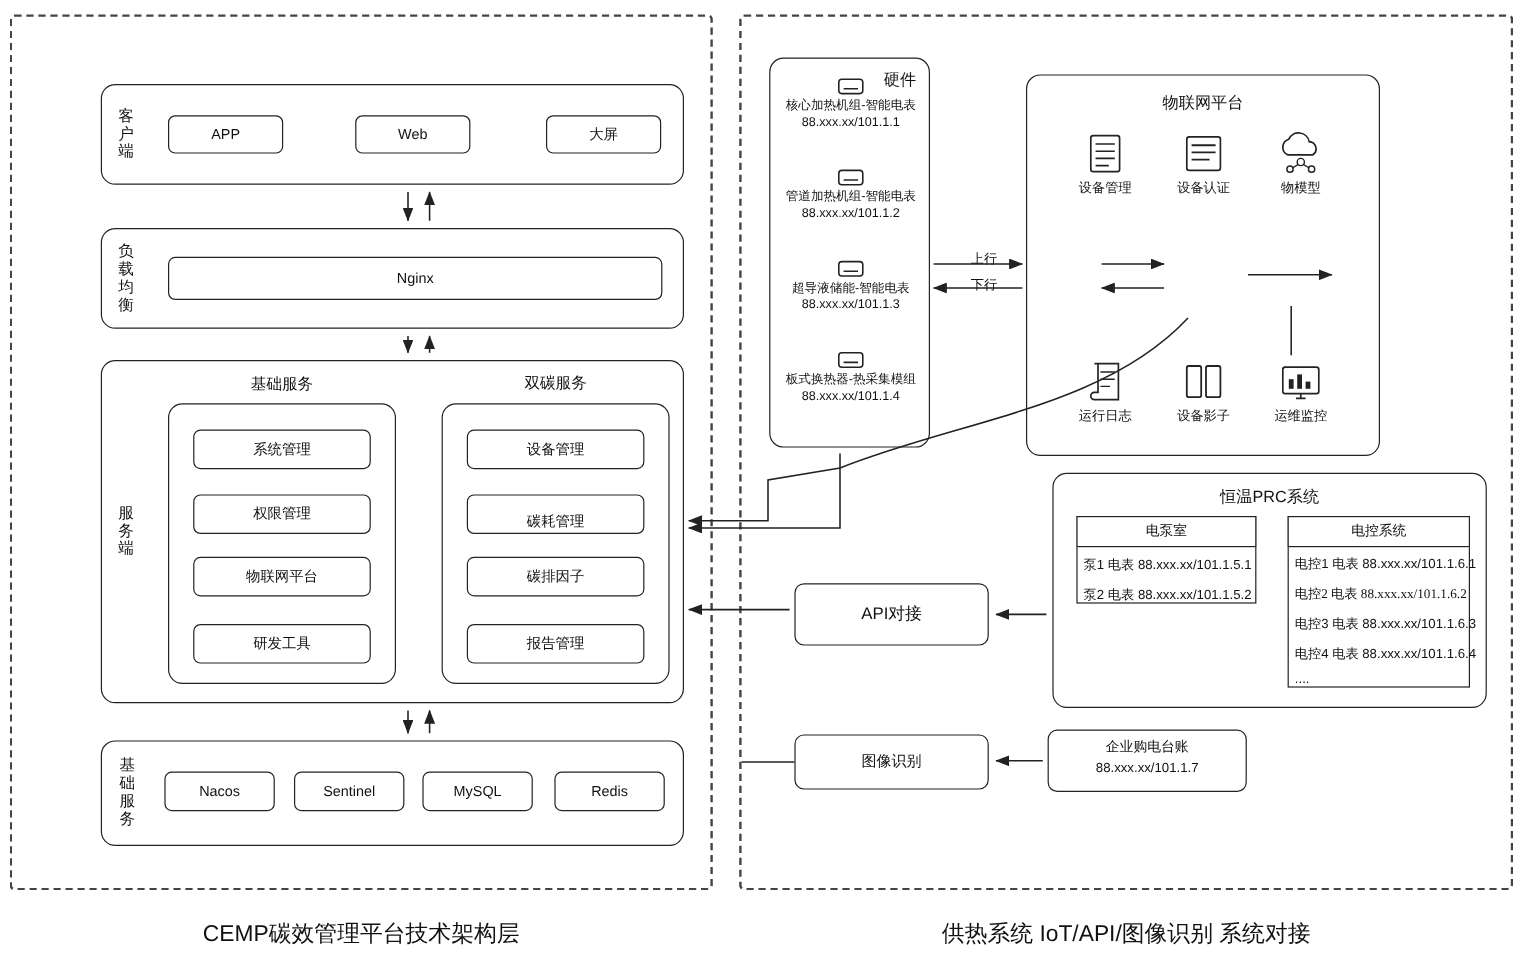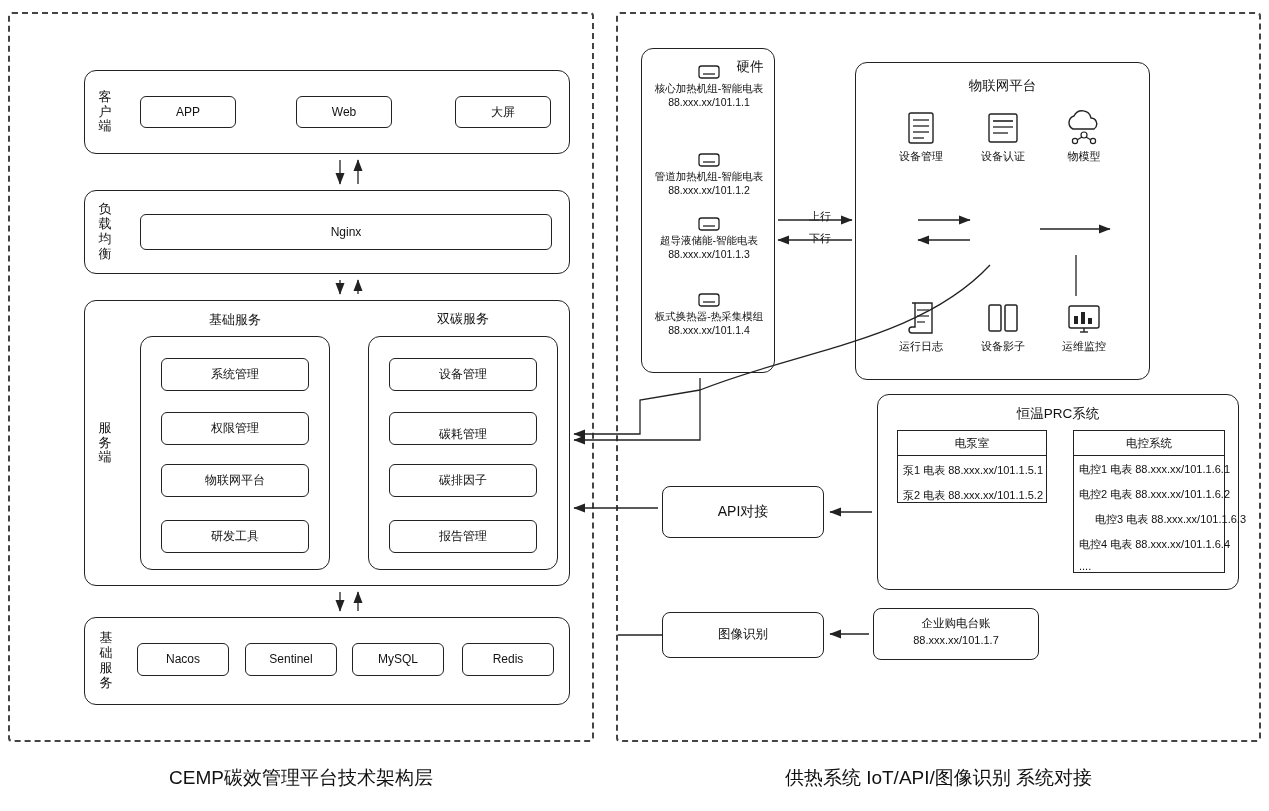--- a/index.html
+++ b/index.html
@@ -186,21 +186,21 @@
 
   <div class="hw-item" style="left:644px; top:62px;">
     <svg width="26" height="20" viewBox="0 0 26 20">
       <rect x="3" y="4" width="20" height="12" rx="2.5" fill="none" stroke="#222" stroke-width="1.3"></rect>
       <line x1="7" y1="12" x2="19" y2="12" stroke="#222" stroke-width="1.3"></line>
     </svg>
     <div>核心加热机组-智能电表</div>
     <div>88.xxx.xx/101.1.1</div>
   </div>
 
-  <div class="hw-item" style="left:644px; top:150px;">
+  <div class="hw-item" style="left:644px; top:138px;">
     <svg width="26" height="20" viewBox="0 0 26 20">
       <rect x="3" y="4" width="20" height="12" rx="2.5" fill="none" stroke="#222" stroke-width="1.3"></rect>
       <line x1="7" y1="12" x2="19" y2="12" stroke="#222" stroke-width="1.3"></line>
     </svg>
     <div>管道加热机组-智能电表</div>
     <div>88.xxx.xx/101.1.2</div>
   </div>
 
   <div class="hw-item" style="left:644px; top:214px;">
     <svg width="26" height="20" viewBox="0 0 26 20">
@@ -320,22 +320,22 @@
   <div class="rbox-sq" style="left:897px; top:430px; width:150px; height:73px;"></div>
   <div class="rbox-sq" style="left:897px; top:430px; width:150px; height:26px;"></div>
   <div class="lbl" style="left:897px; top:430px; width:150px; height:26px; font-size:11.5px;">电泵室</div>
   <div class="cell-text" style="left:903px; top:463px;">泵1 电表 88.xxx.xx/101.1.5.1</div>
   <div class="cell-text" style="left:903px; top:488px;">泵2 电表 88.xxx.xx/101.1.5.2</div>
 
   <div class="rbox-sq" style="left:1073px; top:430px; width:152px; height:143px;"></div>
   <div class="rbox-sq" style="left:1073px; top:430px; width:152px; height:26px;"></div>
   <div class="lbl" style="left:1073px; top:430px; width:152px; height:26px; font-size:11.5px;">电控系统</div>
   <div class="cell-text" style="left:1079px; top:462px;">电控1 电表 88.xxx.xx/101.1.6.1</div>
-  <div class="cell-text" style="left:1079px; top:487px;">电控2 电表  88.xxx.xx/101.1.6.2</div>
-  <div class="cell-text" style="left:1079px; top:512px;margin-left:16px;">电控3 电表  88.xxx.xx/101.1.6.3</div>
+  <div class="cell-text" style="left:1079px; top:487px;font-family:Liberation Serif, serif;">电控2 电表  88.xxx.xx/101.1.6.2</div>
+  <div class="cell-text" style="left:1079px; top:512px;">电控3 电表  88.xxx.xx/101.1.6.3</div>
   <div class="cell-text" style="left:1079px; top:537px;">电控4 电表  88.xxx.xx/101.1.6.4</div>
   <div class="cell-text" style="left:1079px; top:560px;">....</div>
 
   <div class="rbox" style="left:662px; top:486px; width:162px; height:52px; border-radius:8px;"></div>
   <div class="lbl" style="left:662px; top:486px; width:162px; height:52px; font-size:14px;">API对接</div>
 
   <div class="rbox" style="left:662px; top:612px; width:162px; height:46px; border-radius:8px;"></div>
   <div class="lbl" style="left:662px; top:612px; width:162px; height:46px; font-size:12.5px;">图像识别</div>
 
   <div class="rbox" style="left:873px; top:608px; width:166px; height:52px; border-radius:8px;"></div>

